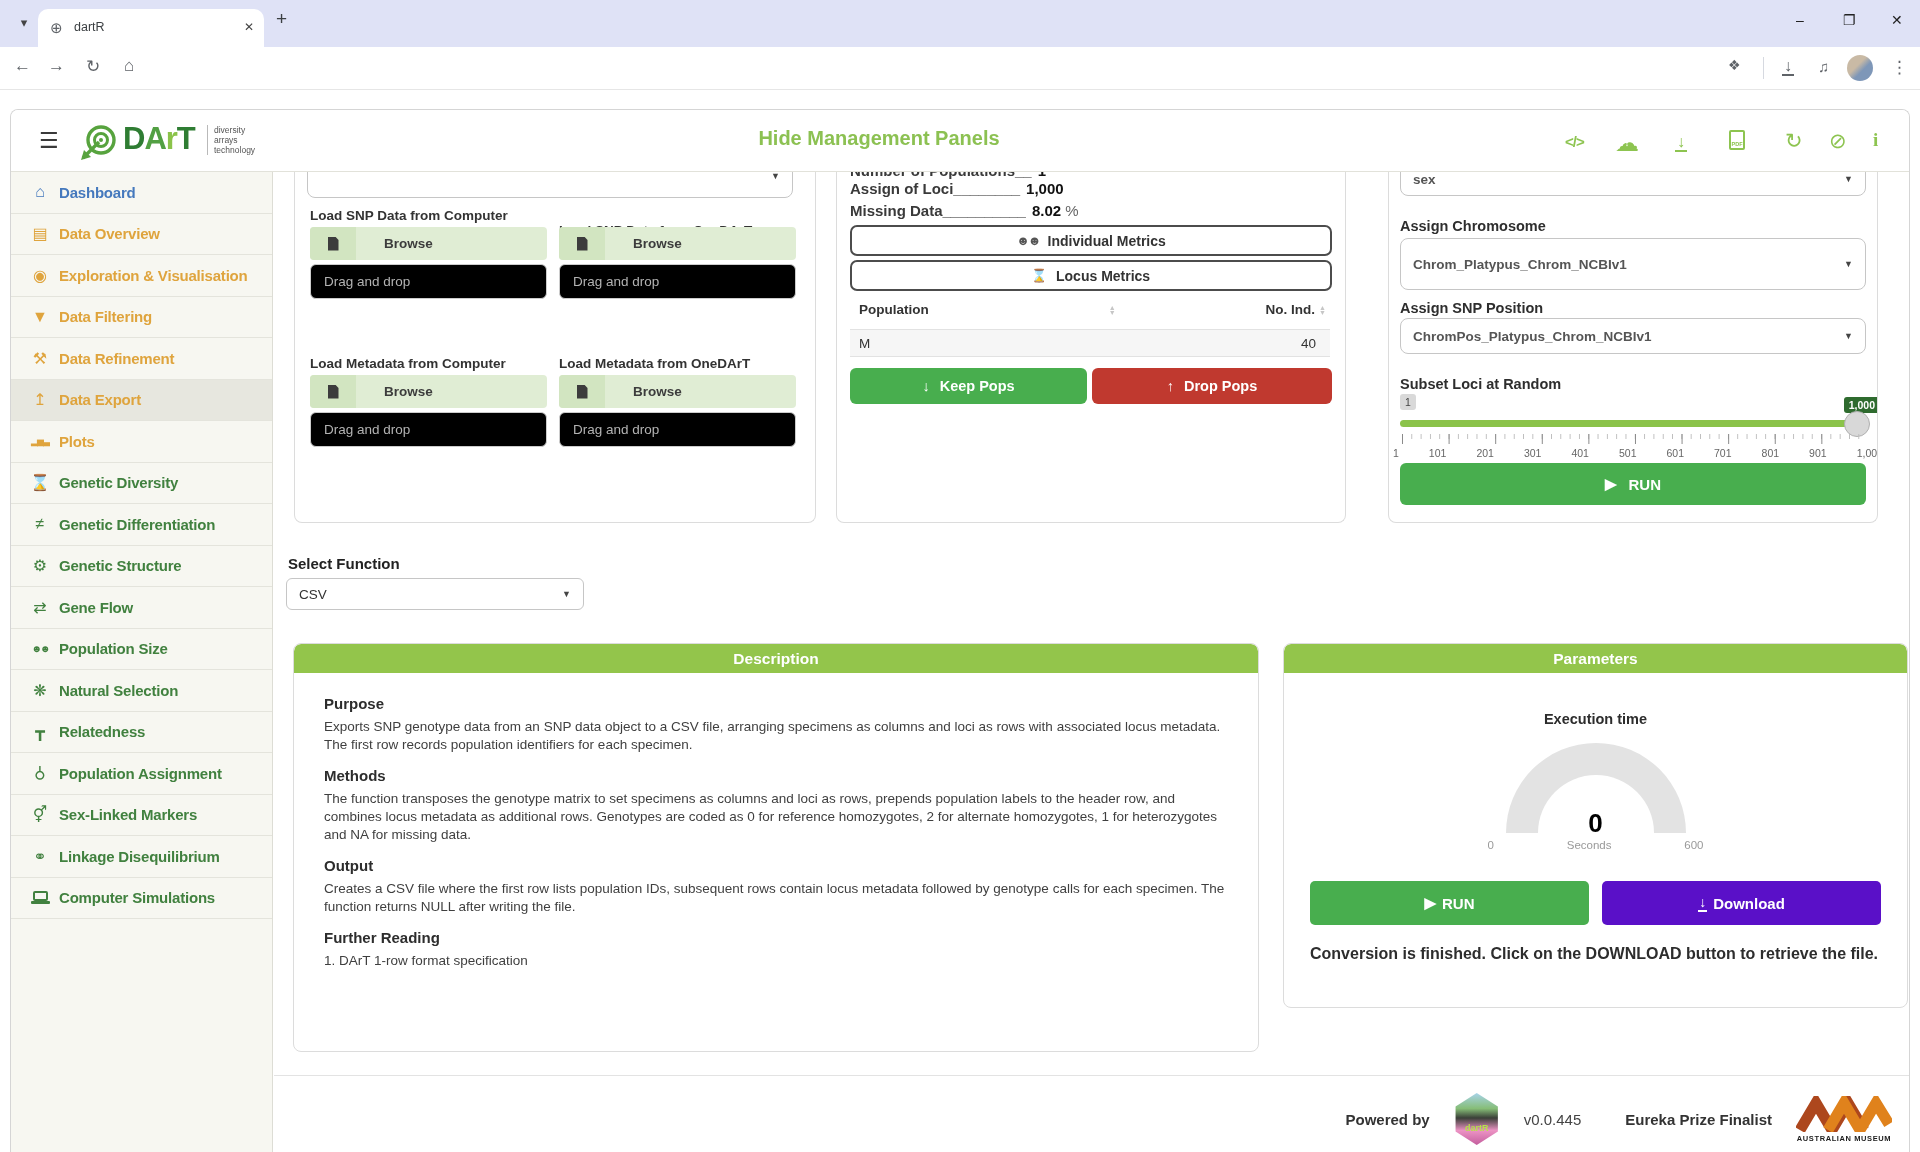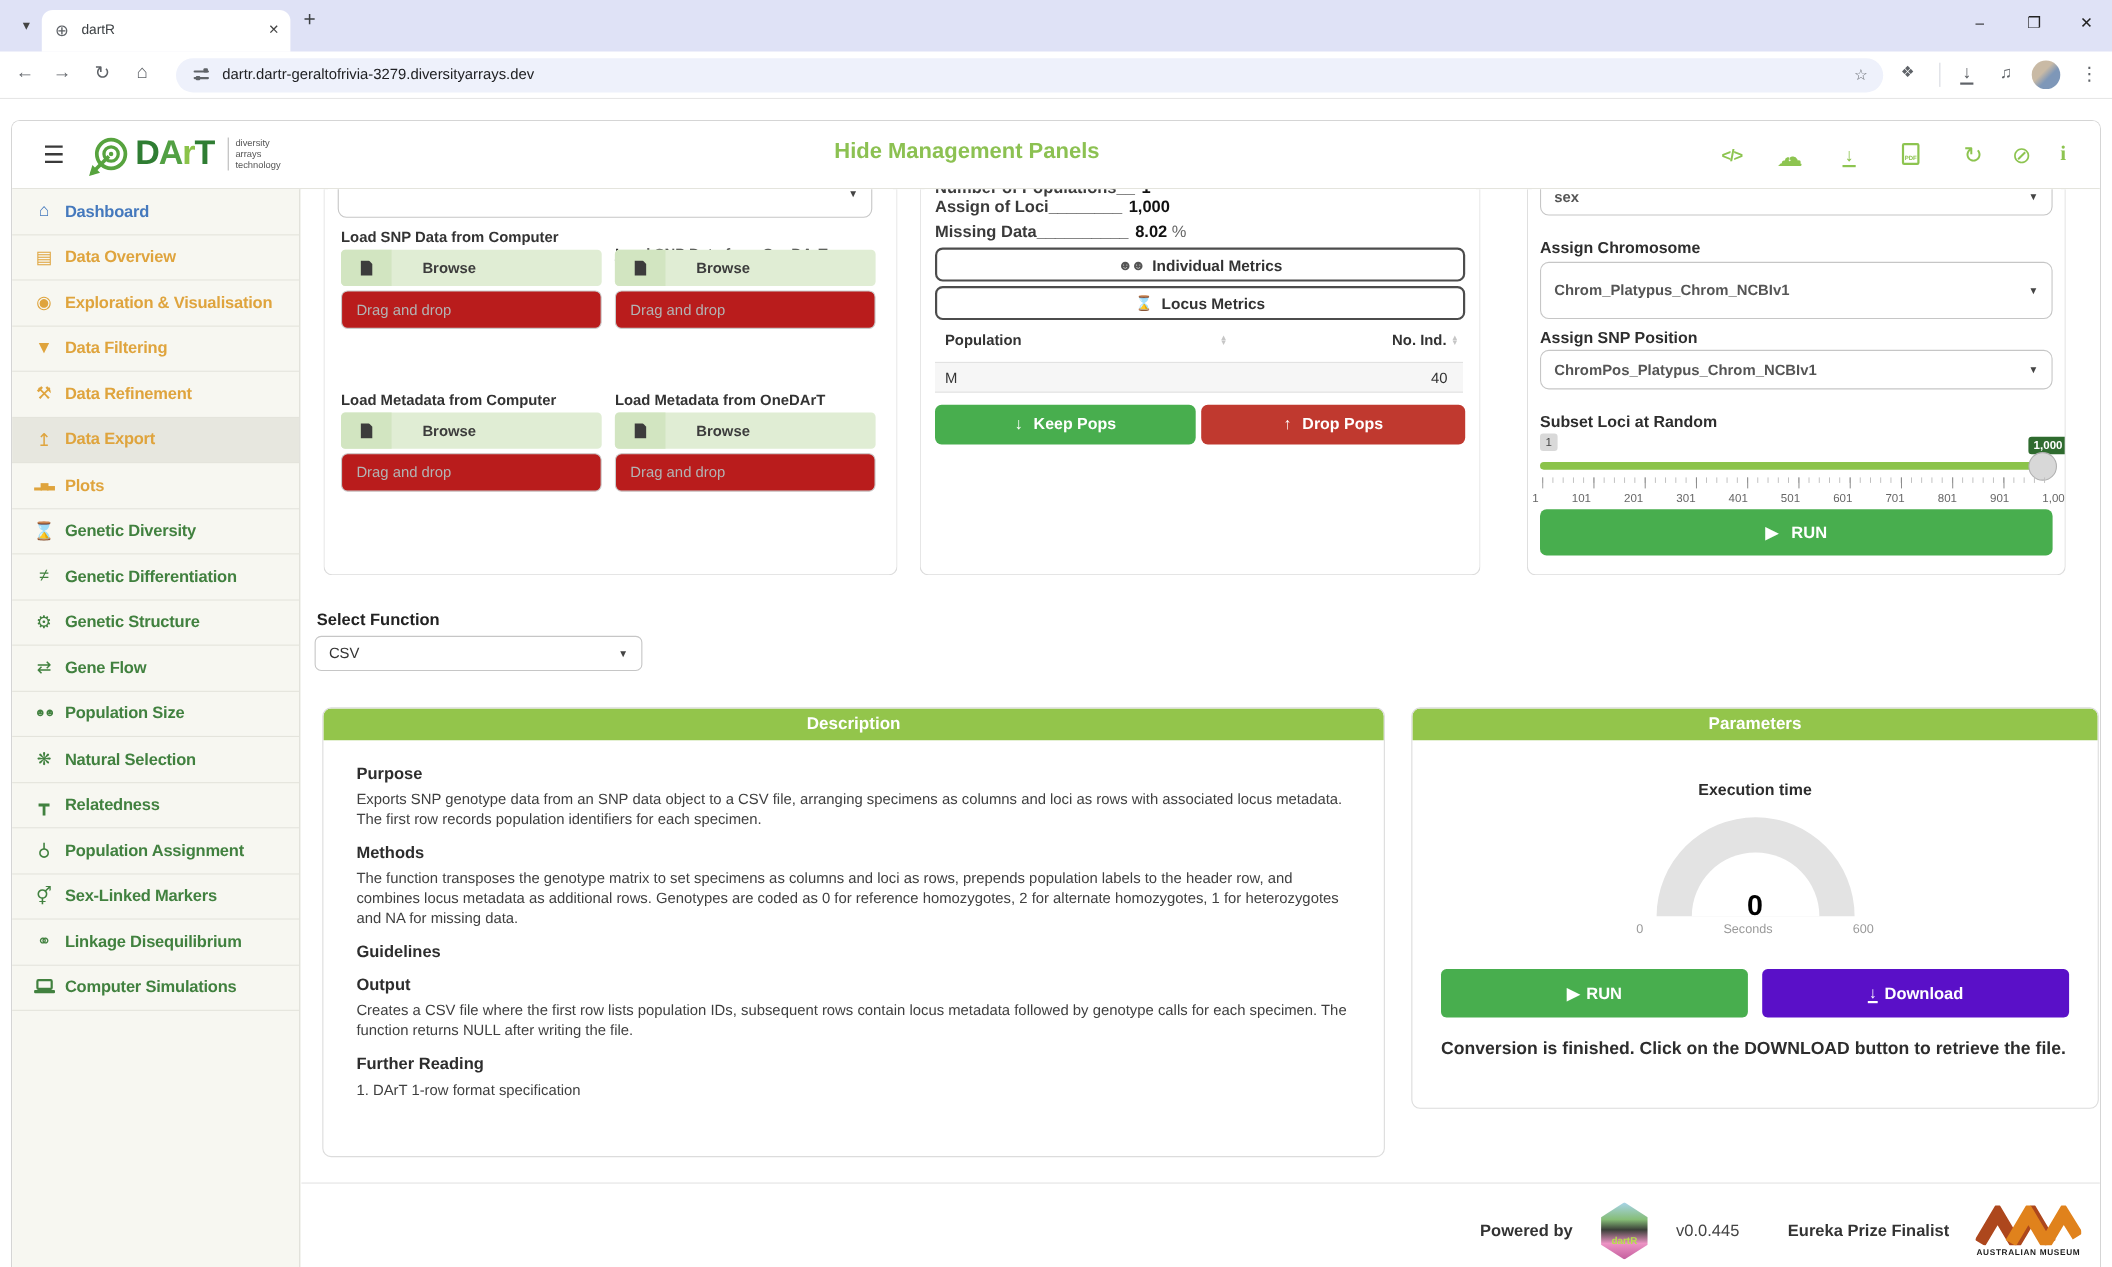--- a/index.html
+++ b/index.html
@@ -70,21 +70,21 @@
   .sel { position:absolute; border:1px solid #c6c6c6; border-radius:8px; background:#fff; cursor:pointer; }
   .sel .txt { position:absolute; left:12px; top:50%; transform:translateY(-50%); font-size:13.5px; font-weight:bold; color:#555; }
   .sel .caret { position:absolute; right:12px; top:50%; transform:translateY(-50%); font-size:9px; color:#444; }
 
   
   .loadlabel { position:absolute; font-size:13.5px; font-weight:bold; color:#333; white-space:nowrap; }
   .browse { position:absolute; width:237px; height:33px; background:#e0edd4; border-radius:4px; display:flex; align-items:center; cursor:pointer; }
   .browse .ic { width:46px; height:33px; background:#d2e5c1; border-radius:4px 0 0 4px; display:flex; align-items:center; justify-content:center; }
   .fileglyph { display:inline-block; width:11px; height:14px; background:#3c3c3c; clip-path:polygon(0 0,70% 0,100% 25%,100% 100%,0 100%); }
   .browse .bl { margin-left:28px; font-size:13.5px; font-weight:bold; color:#3c3c3c; }
-  .dragdrop { position:absolute; width:237px; height:35px; border:1px solid #ccc; border-radius:6px; background:#b91c1c; font-size:13.5px; color:#b3b3b3; line-height:33px; padding-left:13px; }
+  .dragdrop { position:absolute; width:237px; height:35px; border:1px solid #ccc; border-radius:6px; background:#000000; font-size:13.5px; color:#b3b3b3; line-height:33px; padding-left:13px; }
 
   
   .statline { position:absolute; left:13px; font-size:15px; font-weight:bold; color:#3a3a3a; white-space:nowrap; }
   .statline .val { font-weight:bold; color:#111; margin-left:6px; }
   .statline .suf { font-weight:normal; color:#666; }
   .mbtn { position:absolute; left:13px; width:482px; height:31px; border:2px solid #4c4c4c; border-radius:7px; background:#fff; display:flex; align-items:center; justify-content:center; gap:8px; font-size:14px; font-weight:bold; color:#333; cursor:pointer; }
   .mbtn .mic { color:#555; font-size:13px; }
   .thead { position:absolute; left:13px; right:15px; display:flex; align-items:center; font-size:13.5px; font-weight:bold; color:#333; }
   .sorticon { display:inline-flex; flex-direction:column; line-height:5px; font-size:7px; color:#c6c6c6; margin:0 4px; cursor:pointer; }
   .trow { position:absolute; left:13px; right:15px; height:28px; background:#f6f6f6; border-top:1px solid #e2e2e2; border-bottom:1px solid #e2e2e2; display:flex; align-items:center; font-size:13.5px; color:#333; cursor:pointer; }
@@ -157,25 +157,20 @@
     <div class="wbtn" style="left:1796px;">–</div>
     <div class="wbtn" style="left:1843px;">❐</div>
     <div class="wbtn" style="left:1891px;">✕</div>
   </div>
 
   <div class="toolbar">
     <span class="navic" style="left:14px;">←</span>
     <span class="navic" style="left:48px;">→</span>
     <span class="navic" style="left:86px;">↻</span>
     <span class="navic" style="left:124px;">⌂</span>
-    <div class="omnibox">
-      <span class="tune"></span>
-      <span class="url">dartr.dartr-geraltofrivia-3279.diversityarrays.dev</span>
-      <span class="star">☆</span>
-    </div>
     <span class="navic" style="left:1728px;top:10px;font-size:14px;">❖</span>
     <div class="sep-v"></div>
     <span class="navic" style="left:1782px;"><span class="dl-tray" style="border-color:#5f6368;">↓</span></span>
     <span class="navic" style="left:1818px;top:11px;font-size:15px;">♫</span>
     <div class="avatar"></div>
     <span class="navic" style="left:1891px;top:10px;">⋮</span>
   </div>
 
   <div class="app">
 
@@ -403,21 +398,20 @@
           <span class="caret">▼</span>
         </div>
 
       <div class="card" id="card-desc">
         <div class="panelhead">Description</div>
         <div class="descbody">
           <div class="dh">Purpose</div>
           <div class="dt">Exports SNP genotype data from an SNP data object to a CSV file, arranging specimens as columns and loci as rows with associated locus metadata. The first row records population identifiers for each specimen.</div>
           <div class="dh">Methods</div>
           <div class="dt">The function transposes the genotype matrix to set specimens as columns and loci as rows, prepends population labels to the header row, and combines locus metadata as additional rows. Genotypes are coded as 0 for reference homozygotes, 2 for alternate homozygotes, 1 for heterozygotes and NA for missing data.</div>
-          <div class="dh">Guidelines</div>
           <div class="dh">Output</div>
           <div class="dt">Creates a CSV file where the first row lists population IDs, subsequent rows contain locus metadata followed by genotype calls for each specimen. The function returns NULL after writing the file.</div>
           <div class="dh">Further Reading</div>
           <div class="dt">1. DArT 1-row format specification</div>
         </div>
       </div>
 
       <div class="card" id="card-params">
         <div class="panelhead">Parameters</div>
         <div class="exectitle">Execution time</div>

